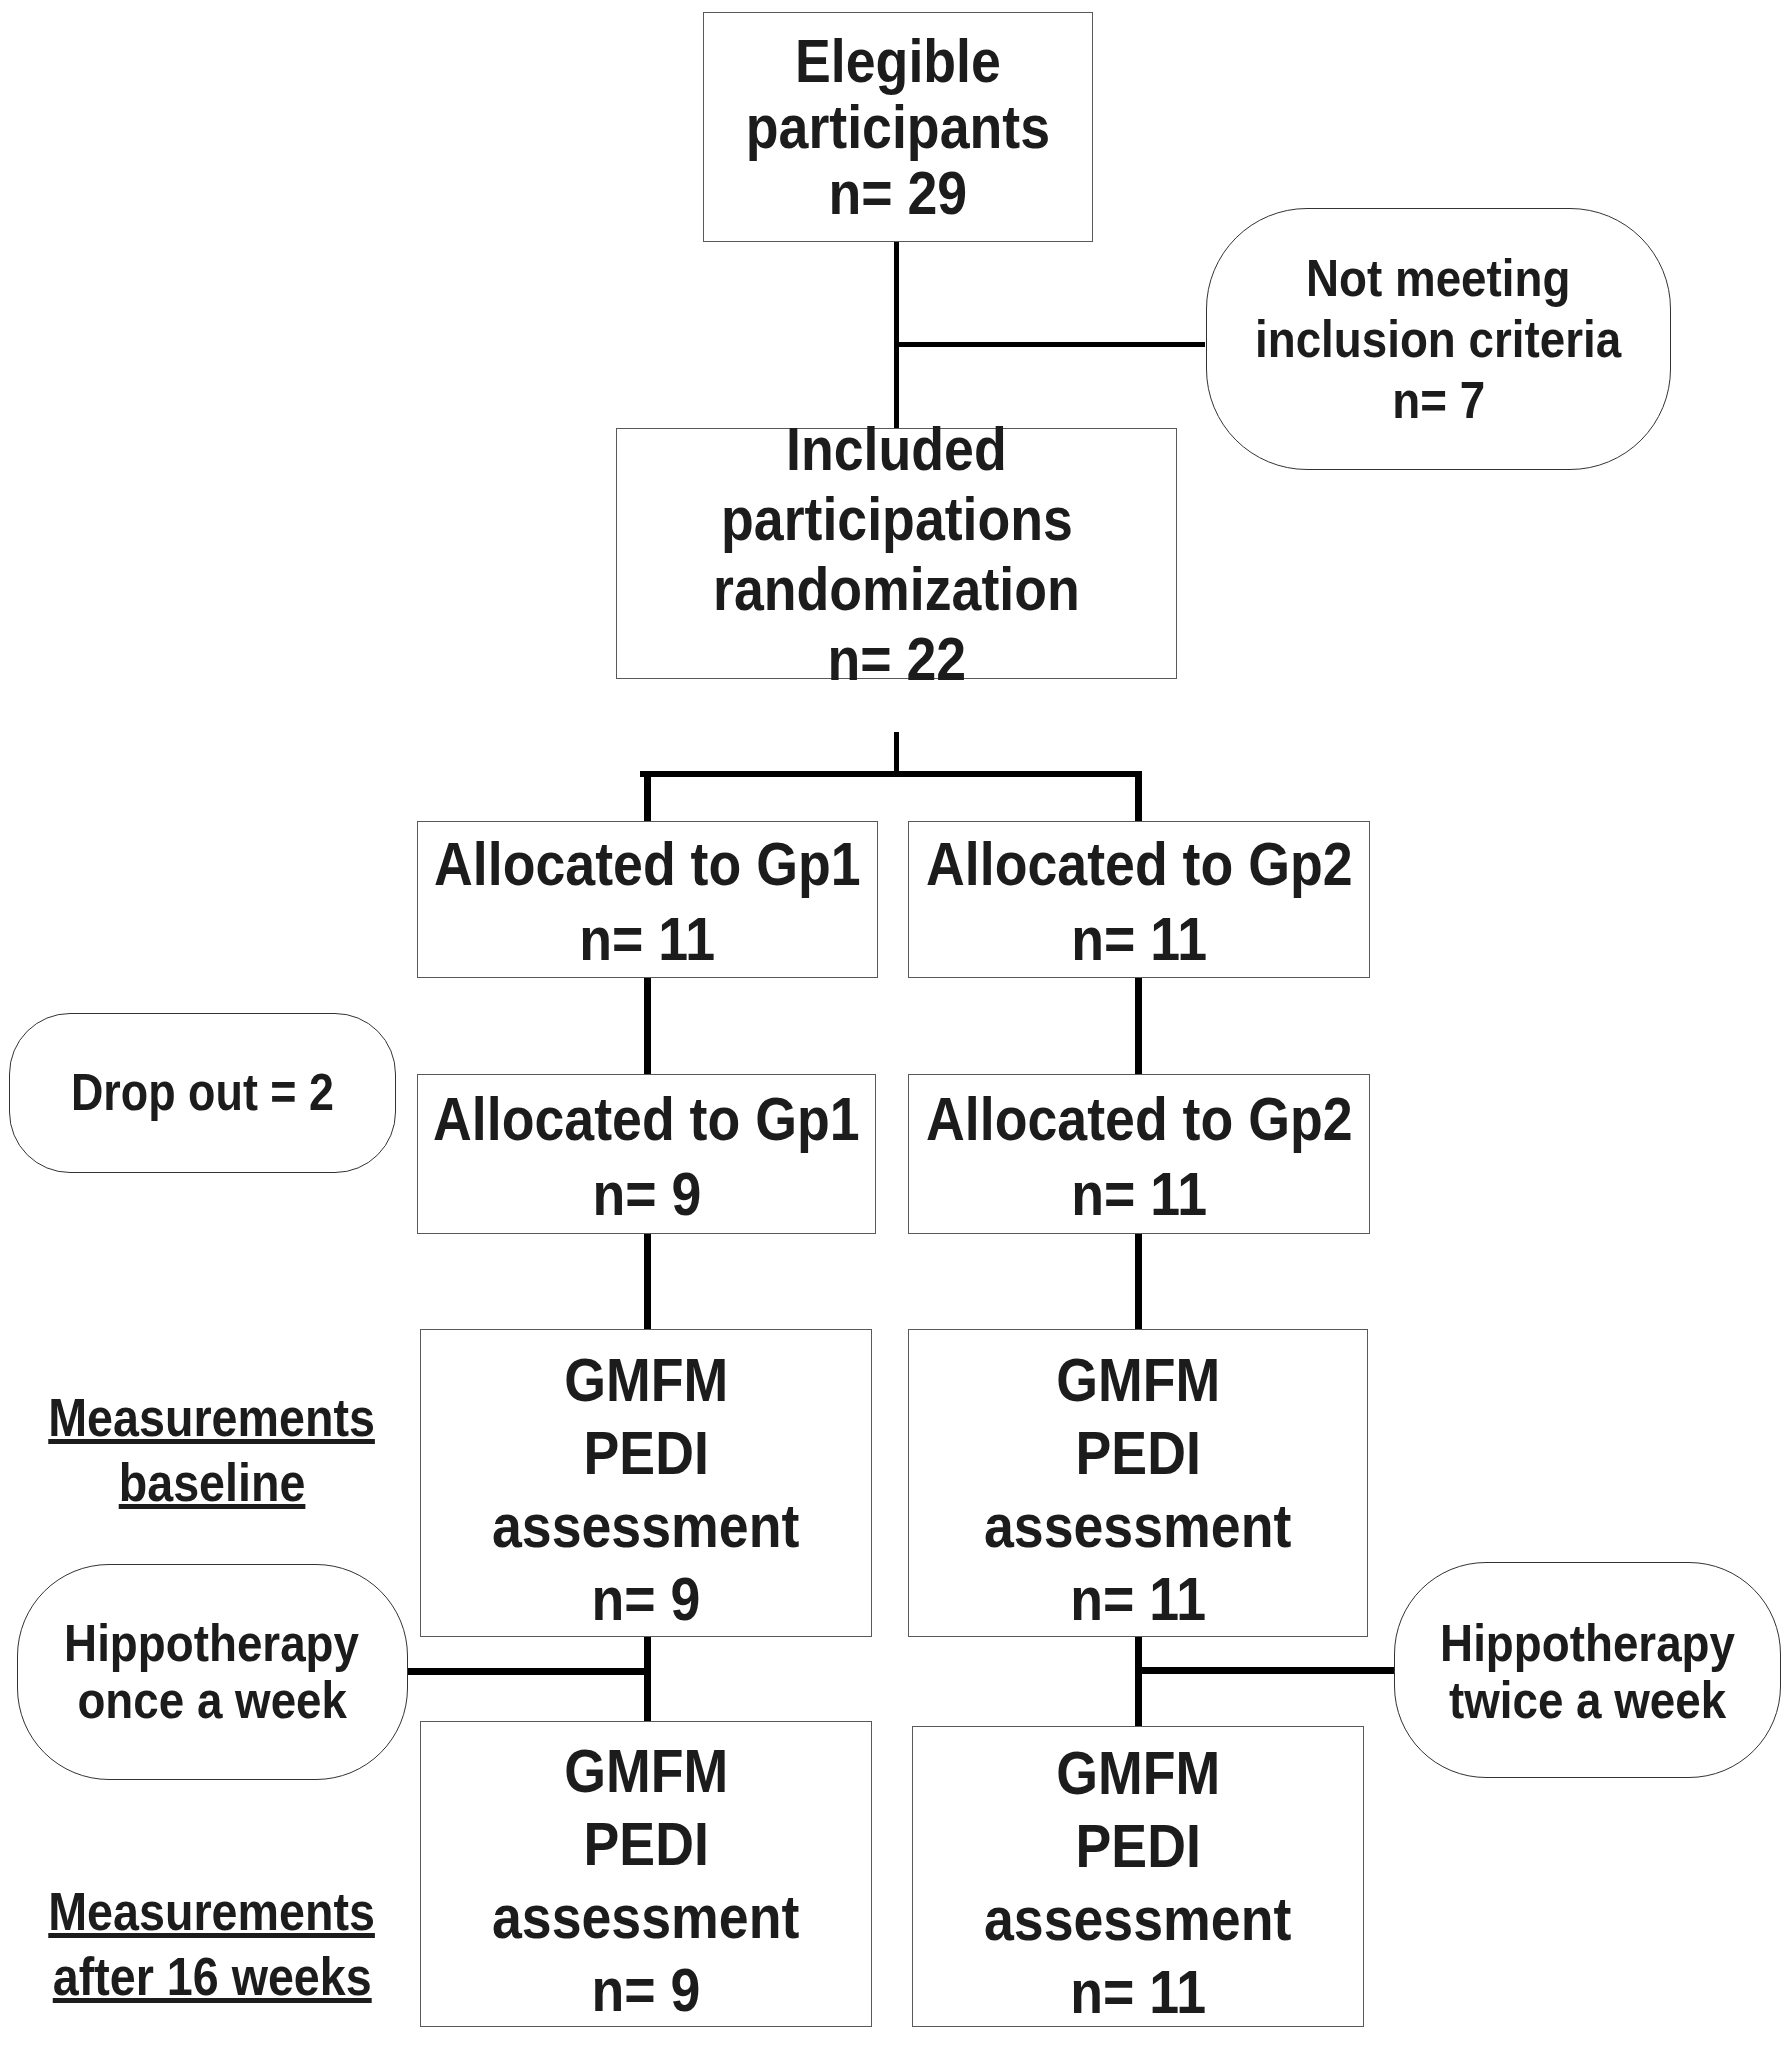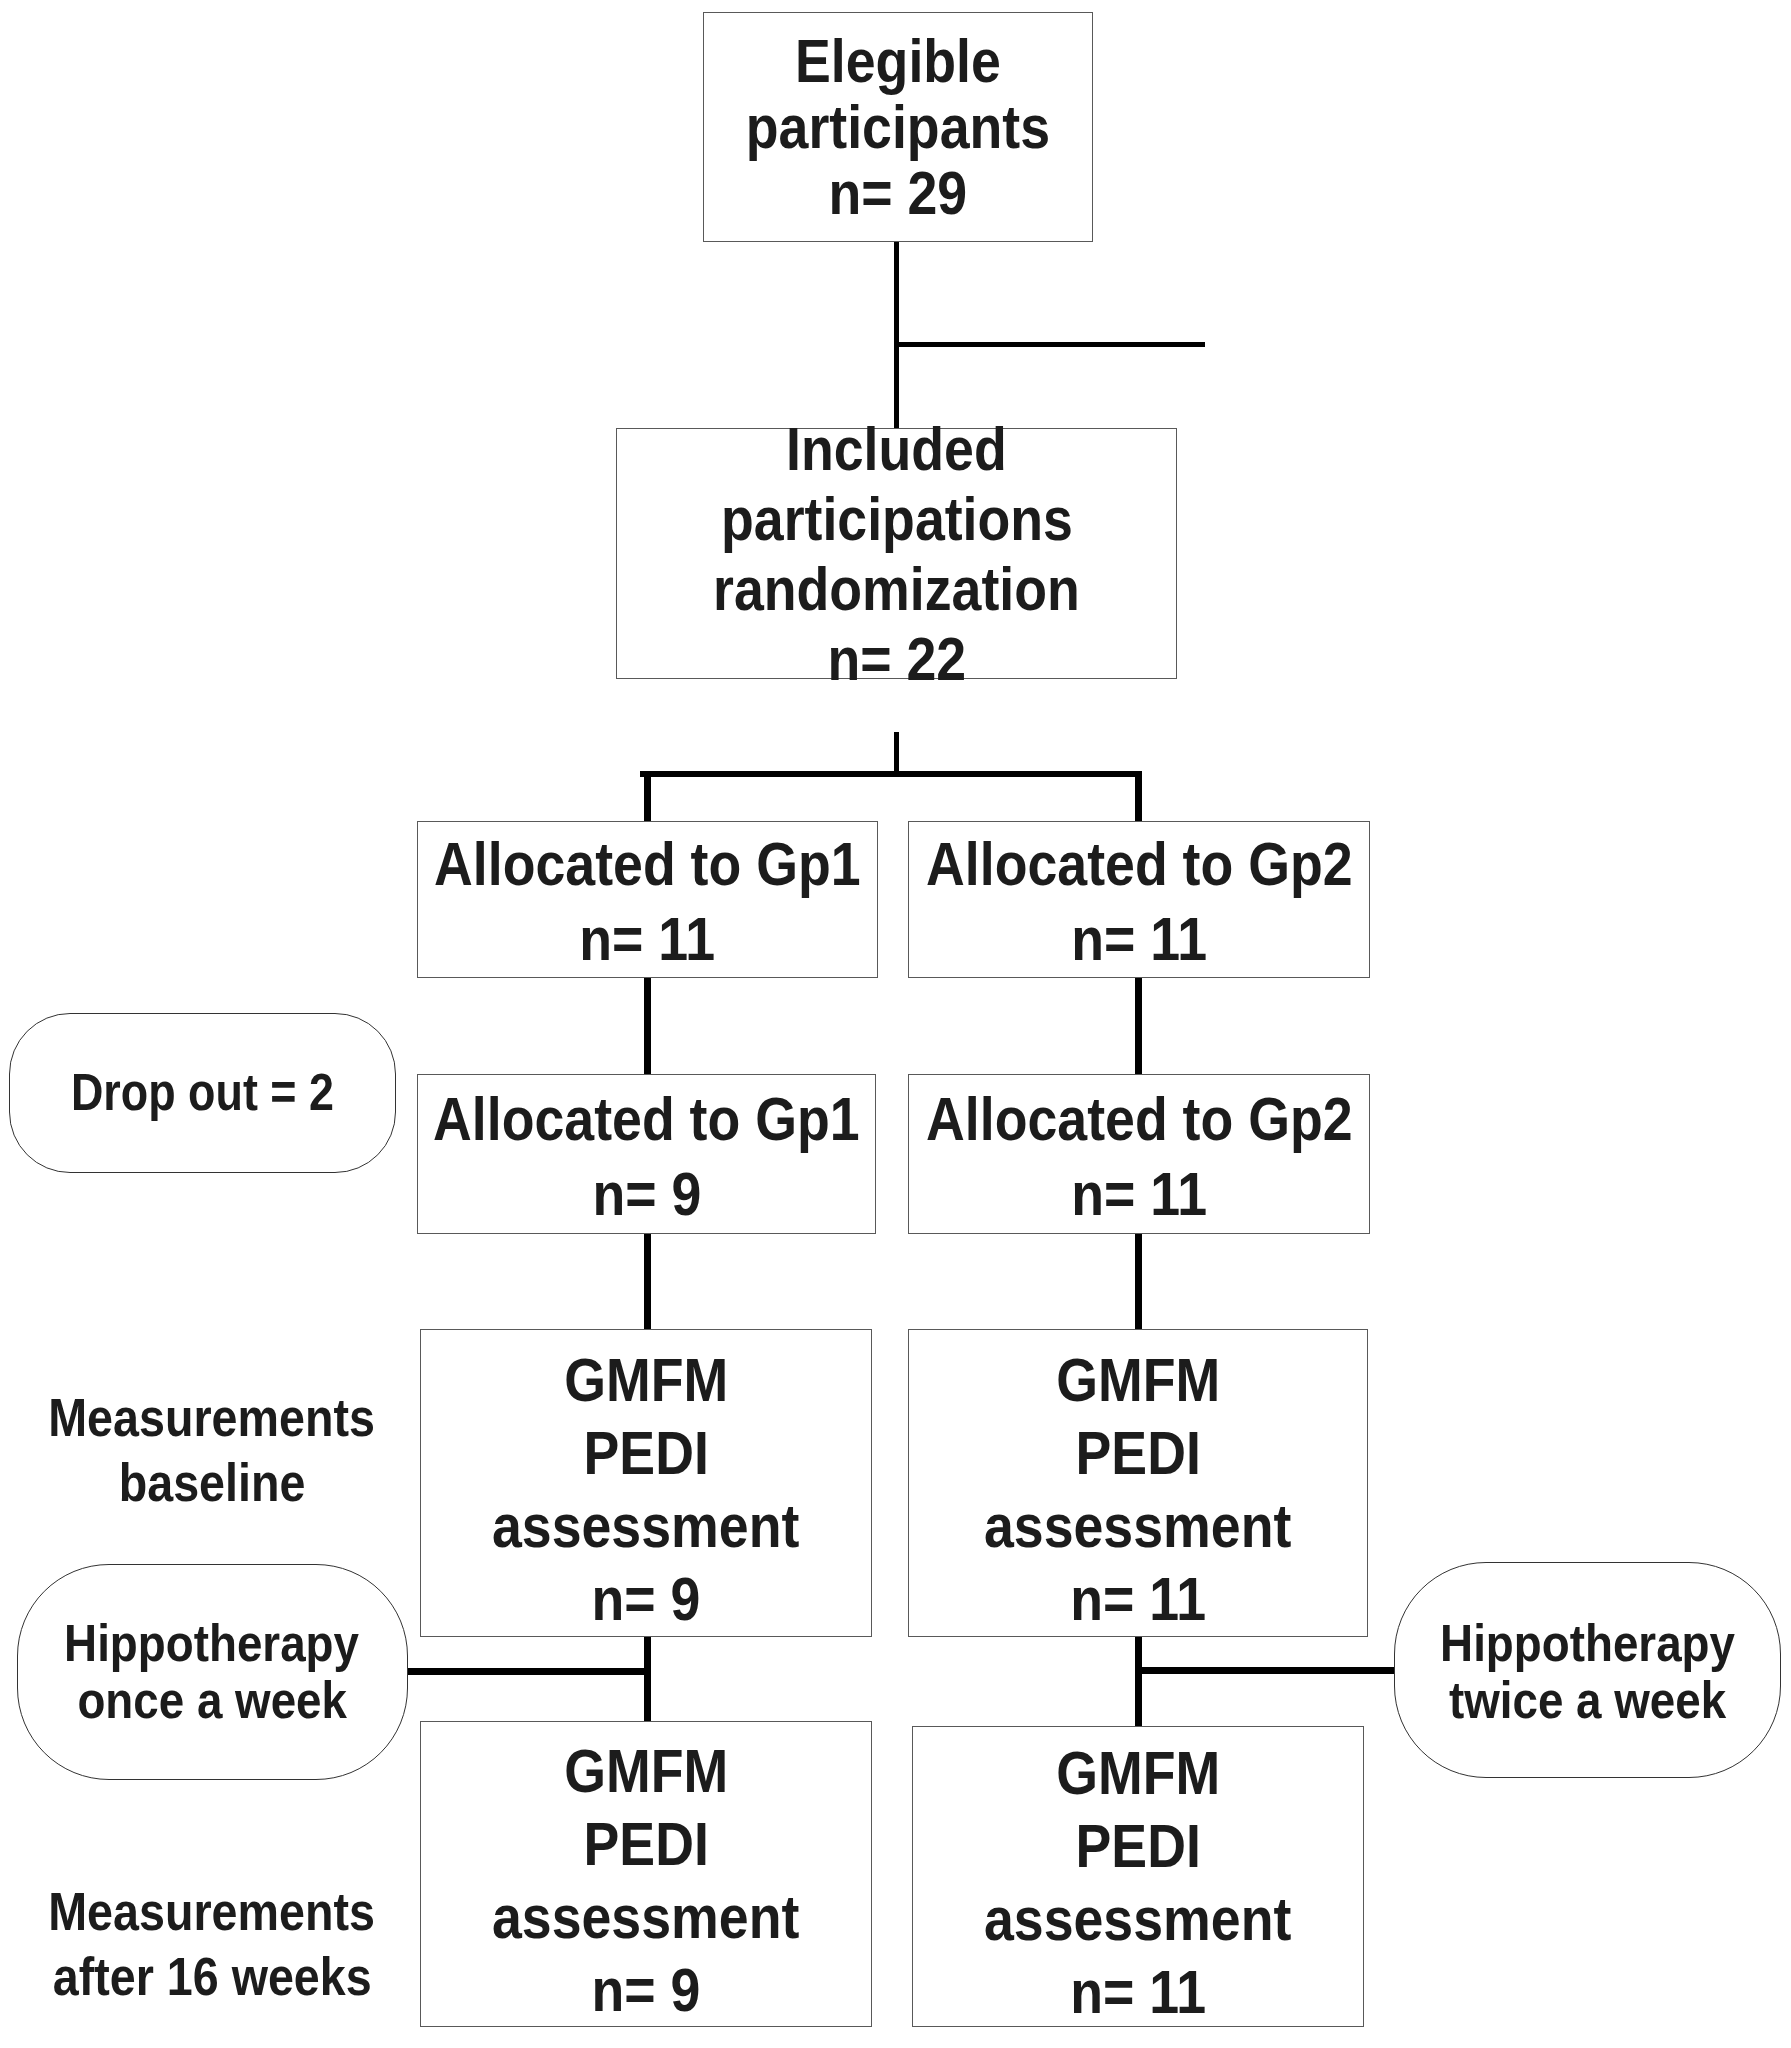--- a/index.html
+++ b/index.html
@@ -3,21 +3,21 @@
 <meta charset="utf-8">
 <style>
   html,body{margin:0;padding:0;background:#ffffff;}
   #canvas{position:relative;background:#ffffff;font-family:"Liberation Sans",sans-serif;
           font-weight:bold;overflow:hidden;}
   .node{position:absolute;background:#ffffff;box-sizing:border-box;display:flex;
         flex-direction:column;justify-content:center;align-items:center;text-align:center;}
   .node.rect{border:1.8px solid #595959;}
   .node.bubble{border:1.8px solid #333333;}
   .side-label{position:absolute;box-sizing:border-box;display:flex;flex-direction:column;
-              justify-content:flex-start;align-items:center;text-align:center;}
+              justify-content:flex-start;align-items:center;text-align:center;text-decoration:underline;}
   .line{white-space:pre;}
   .connector{position:absolute;background:#000000;}
 </style>
 </head>
 <body>
 
 <div id="canvas" style="width: 1792px; height: 2049px; color: rgb(28, 28, 28);">
     <div class="connector" style="left: 894px; top: 242px; width: 4.6px; height: 187px; background: rgb(0, 0, 0);"></div>
     <div class="connector" style="left: 896px; top: 342px; width: 309px; height: 4.6px; background: rgb(0, 0, 0);"></div>
     <div class="connector" style="left: 894px; top: 732px; width: 4.6px; height: 43px; background: rgb(0, 0, 0);"></div>
@@ -76,20 +76,25 @@
       <div class="line" style="transform: scaleX(0.88);">PEDI</div>
       <div class="line" style="transform: scaleX(0.88);">assessment</div>
       <div class="line" style="transform: scaleX(0.88);">n= 9</div>
     </div>
     <div class="node rect" style="left: 912px; top: 1726px; width: 452px; height: 301px; font-size: 61px; line-height: 73px; padding-top: 13px; border-color: rgb(89, 89, 89);">
       <div class="line" style="transform: scaleX(0.88);">GMFM</div>
       <div class="line" style="transform: scaleX(0.88);">PEDI</div>
       <div class="line" style="transform: scaleX(0.88);">assessment</div>
       <div class="line" style="transform: scaleX(0.88);">n= 11</div>
     </div>
+    <div class="node bubble" style="left: 1206px; top: 208px; width: 465px; height: 262px; font-size: 52px; line-height: 61px; border-radius: 101px; border-color: rgb(51, 51, 51);">
+      <div class="line" style="transform: scaleX(0.88);">Not meeting</div>
+      <div class="line" style="transform: scaleX(0.88);">inclusion criteria</div>
+      <div class="line" style="transform: scaleX(0.88);">n= 7</div>
+    </div>
     <div class="node bubble" style="left: 9.2px; top: 1013px; width: 387px; height: 160px; font-size: 51px; line-height: 52px; border-radius: 61px; border-color: rgb(51, 51, 51);">
       <div class="line" style="transform: scaleX(0.88);">Drop out = 2</div>
     </div>
     <div class="node bubble" style="left: 16.5px; top: 1564px; width: 391px; height: 216px; font-size: 52px; line-height: 57px; border-radius: 92px; border-color: rgb(51, 51, 51);">
       <div class="line" style="transform: scaleX(0.88);">Hippotherapy</div>
       <div class="line" style="transform: scaleX(0.88);">once a week</div>
     </div>
     <div class="node bubble" style="left: 1394px; top: 1562px; width: 387px; height: 216px; font-size: 52px; line-height: 57px; padding-top: 3.7px; border-radius: 92px; border-color: rgb(51, 51, 51);">
       <div class="line" style="transform: scaleX(0.88);">Hippotherapy</div>
       <div class="line" style="transform: scaleX(0.88);">twice a week</div>

